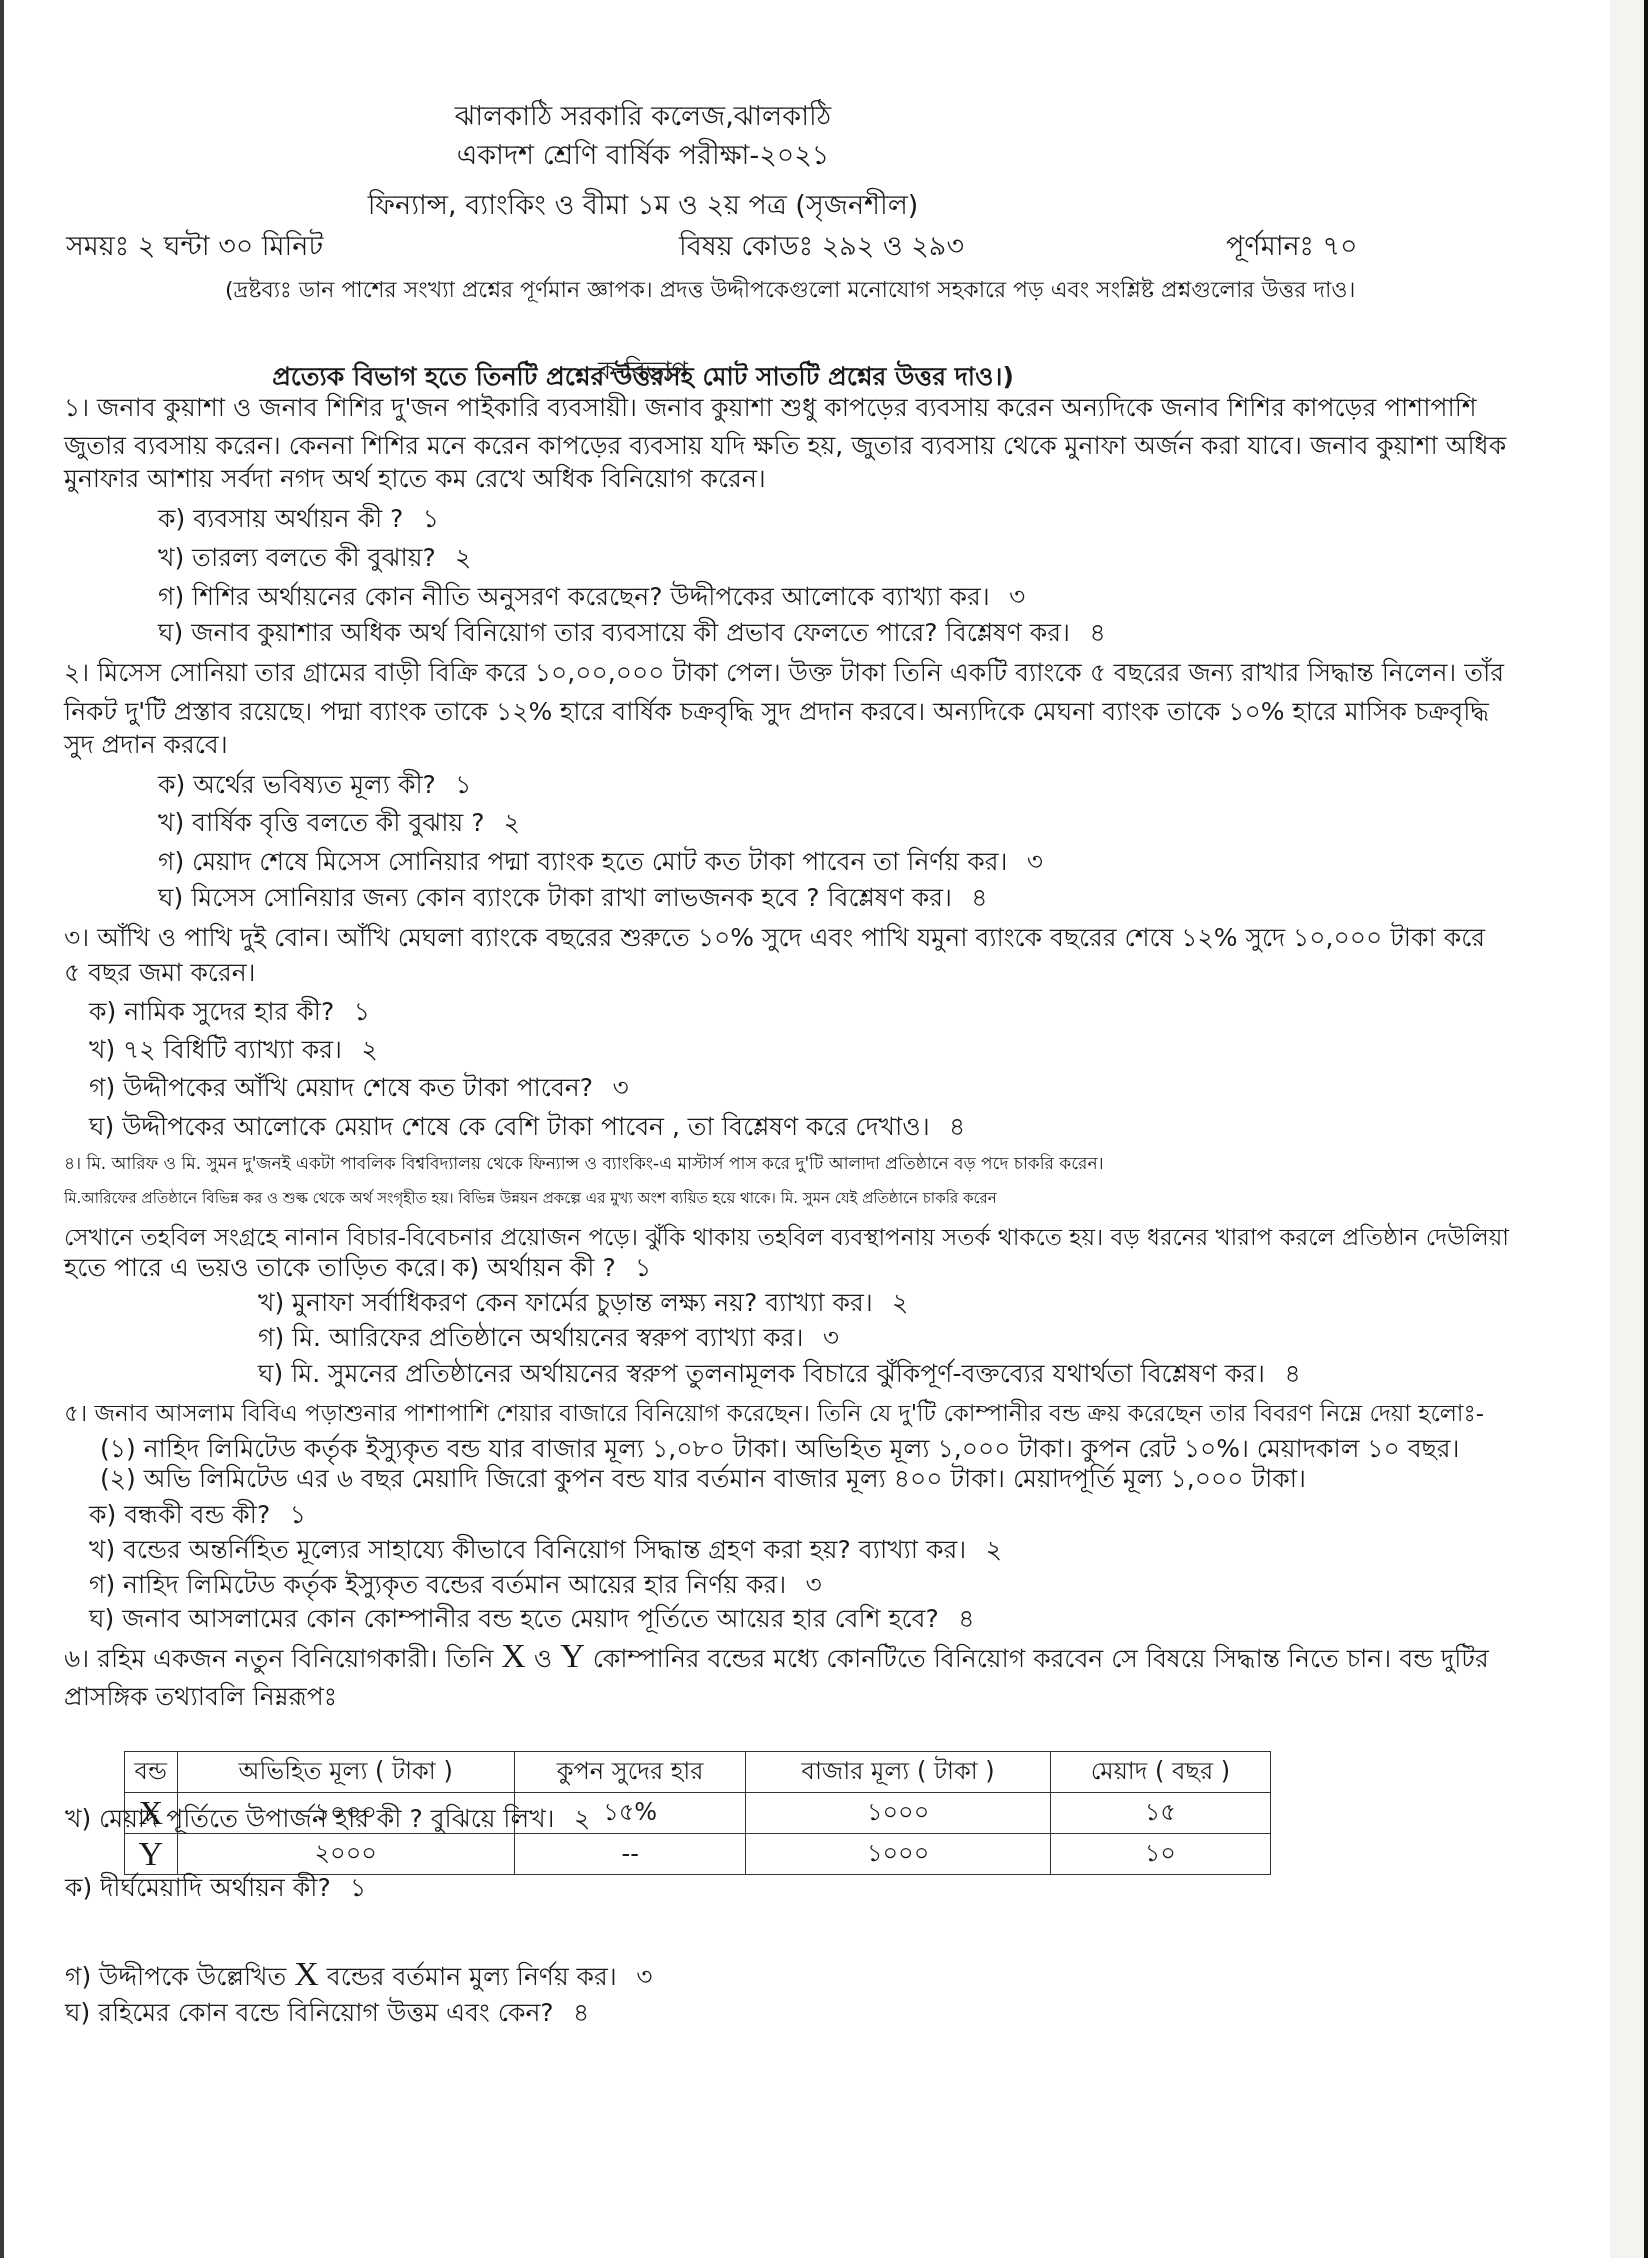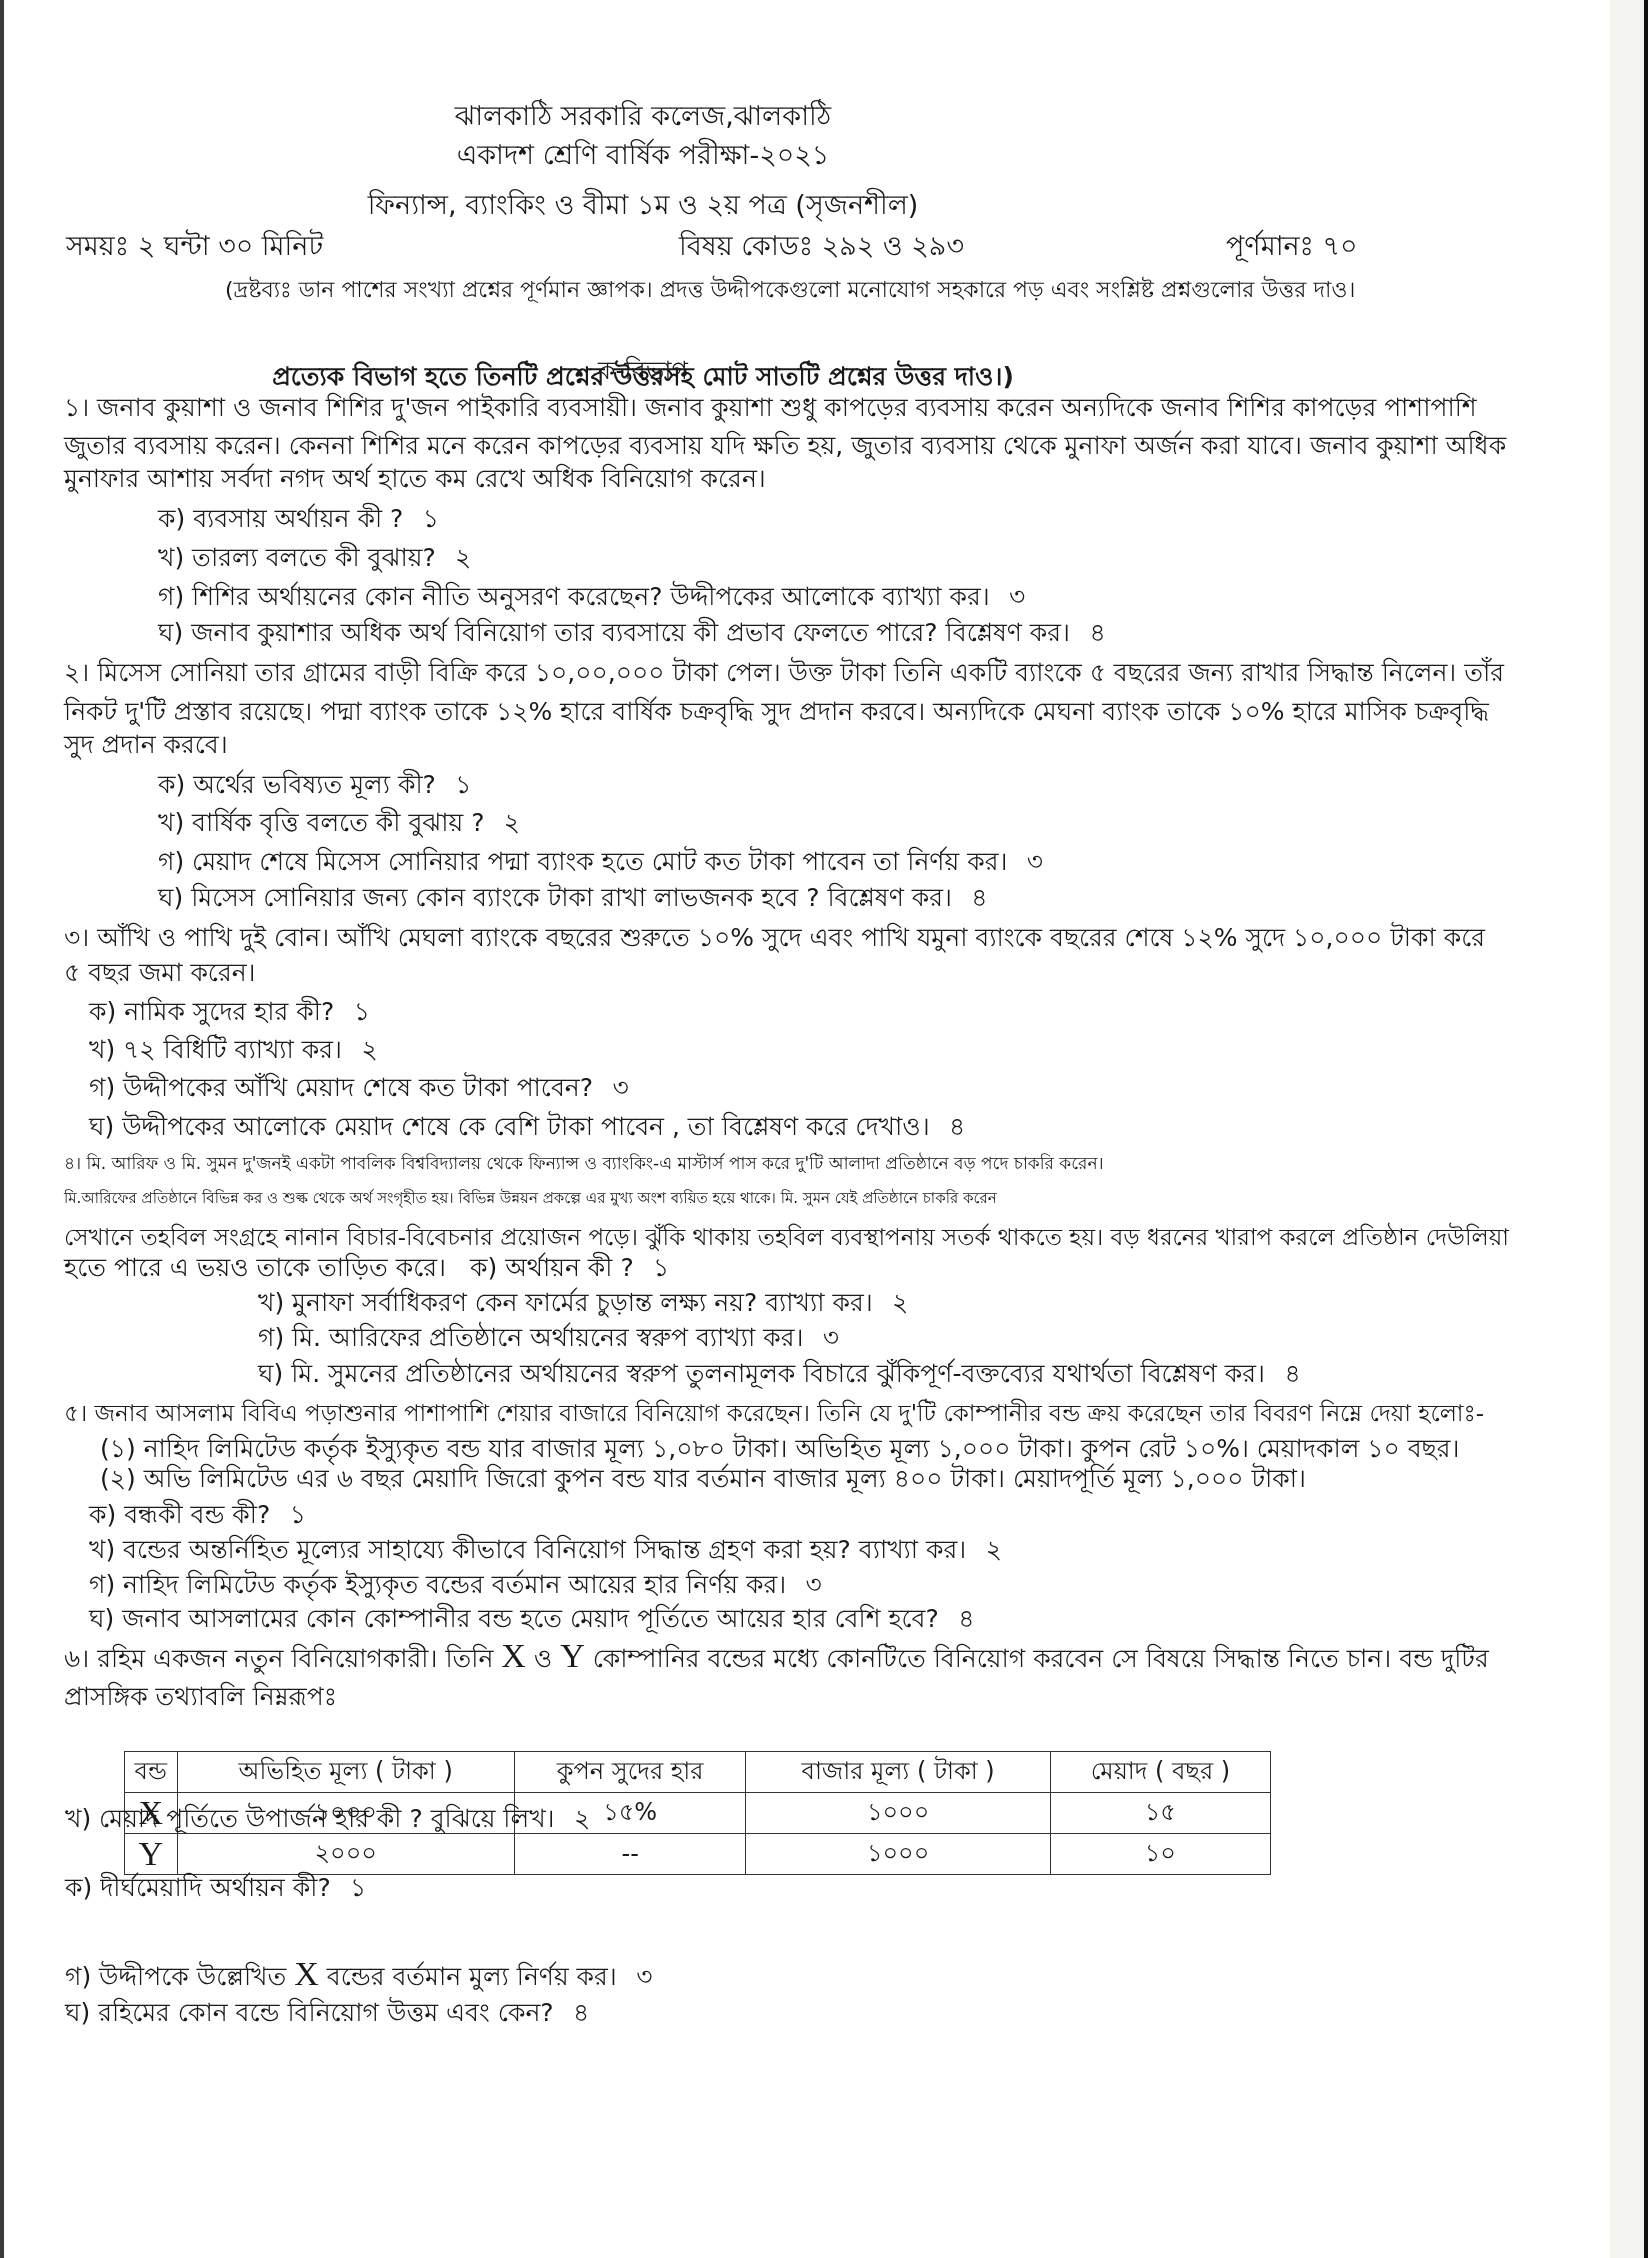--- a/index.html
+++ b/index.html
@@ -57,21 +57,21 @@
 <div class="ln" style="top:938px; left:64px">৩। আঁখি ও পাখি দুই বোন। আঁখি মেঘলা ব্যাংকে বছরের শুরুতে ১০% সুদে এবং পাখি  যমুনা ব্যাংকে বছরের শেষে ১২% সুদে ১০,০০০  টাকা করে</div>
 <div class="ln" style="top:973px; left:64px">৫ বছর জমা করেন।</div>
 <div class="ln" style="top:1012px; left:89px"><span>ক) নামিক সুদের হার  কী?</span><span class="marks">১</span></div>
 <div class="ln" style="top:1050px; left:89px"><span>খ) ৭২ বিধিটি  ব্যাখ্যা কর।</span><span class="marks">২</span></div>
 <div class="ln" style="top:1088px; left:89px"><span>গ) উদ্দীপকের আঁখি মেয়াদ শেষে কত টাকা পাবেন?</span><span class="marks">৩</span></div>
 <div class="ln" style="top:1127px; left:89px"><span>ঘ) উদ্দীপকের আলোকে মেয়াদ শেষে কে বেশি টাকা পাবেন , তা বিশ্লেষণ করে দেখাও।</span><span class="marks">৪</span></div>
 
 <div class="ln" style="top:1163px; left:64px; font-size:17px">৪। মি. আরিফ ও মি. সুমন দু'জনই একটা পাবলিক বিশ্ববিদ্যালয় থেকে ফিন্যান্স ও ব্যাংকিং-এ মাস্টার্স পাস করে দু'টি আলাদা প্রতিষ্ঠানে বড় পদে চাকরি করেন।</div>
 <div class="ln" style="top:1198px; left:64px; font-size:15px">মি.আরিফের প্রতিষ্ঠানে বিভিন্ন কর ও শুল্ক থেকে অর্থ সংগৃহীত হয়। বিভিন্ন উন্নয়ন প্রকল্পে এর মুখ্য অংশ ব্যয়িত হয়ে থাকে। মি. সুমন যেই প্রতিষ্ঠানে চাকরি করেন</div>
 <div class="ln" style="top:1237px; left:64px; font-size:23px">সেখানে তহবিল সংগ্রহে নানান বিচার-বিবেচনার প্রয়োজন পড়ে। ঝুঁকি থাকায় তহবিল ব্যবস্থাপনায় সতর্ক থাকতে হয়। বড় ধরনের খারাপ করলে প্রতিষ্ঠান দেউলিয়া</div>
-<div class="ln" style="top:1268px; left:64px"><span>হতে পারে এ ভয়ও তাকে তাড়িত করে।</span><span style="margin-left:24px">ক) অর্থায়ন কী ?</span><span class="marks">১</span></div>
+<div class="ln" style="top:1268px; left:64px"><span>হতে পারে এ ভয়ও তাকে তাড়িত করে।</span><span style="margin-left:6px">ক) অর্থায়ন কী ?</span><span class="marks">১</span></div>
 <div class="ln" style="top:1303px; left:258px"><span>খ) মুনাফা সর্বাধিকরণ কেন ফার্মের চুড়ান্ত লক্ষ্য নয়? ব্যাখ্যা কর।</span><span class="marks">২</span></div>
 <div class="ln" style="top:1338px; left:258px"><span>গ) মি. আরিফের প্রতিষ্ঠানে অর্থায়নের স্বরুপ ব্যাখ্যা কর।</span><span class="marks">৩</span></div>
 <div class="ln" style="top:1374px; left:258px"><span>ঘ) মি. সুমনের প্রতিষ্ঠানের অর্থায়নের স্বরুপ তুলনামূলক বিচারে ঝুঁকিপূর্ণ-বক্তব্যের যথার্থতা বিশ্লেষণ কর।</span><span class="marks">৪</span></div>
 
 <div class="ln" style="top:1413px; left:64px; font-size:23px">৫। জনাব আসলাম বিবিএ পড়াশুনার পাশাপাশি শেয়ার বাজারে বিনিয়োগ করেছেন। তিনি যে দু'টি কোম্পানীর বন্ড ক্রয় করেছেন তার বিবরণ নিম্নে দেয়া হলোঃ-</div>
 <div class="ln" style="top:1449px; left:100px">(১) নাহিদ লিমিটেড কর্তৃক ইস্যুকৃত বন্ড যার বাজার মূল্য ১,০৮০ টাকা। অভিহিত মূল্য ১,০০০ টাকা। কুপন রেট ১০%। মেয়াদকাল ১০ বছর।</div>
 <div class="ln" style="top:1479px; left:100px">(২) অভি লিমিটেড এর ৬ বছর মেয়াদি জিরো কুপন বন্ড যার বর্তমান বাজার মূল্য ৪০০ টাকা। মেয়াদপূর্তি মূল্য ১,০০০ টাকা।</div>
 <div class="ln" style="top:1515px; left:89px"><span>ক) বন্ধকী বন্ড  কী?</span><span class="marks">১</span></div>
 <div class="ln" style="top:1550px; left:89px"><span>খ) বন্ডের অন্তর্নিহিত মূল্যের সাহায্যে কীভাবে বিনিয়োগ সিদ্ধান্ত গ্রহণ করা হয়? ব্যাখ্যা কর।</span><span class="marks">২</span></div>
 <div class="ln" style="top:1585px; left:89px"><span>গ) নাহিদ লিমিটেড কর্তৃক ইস্যুকৃত বন্ডের বর্তমান আয়ের হার  নির্ণয় কর।</span><span class="marks">৩</span></div>

